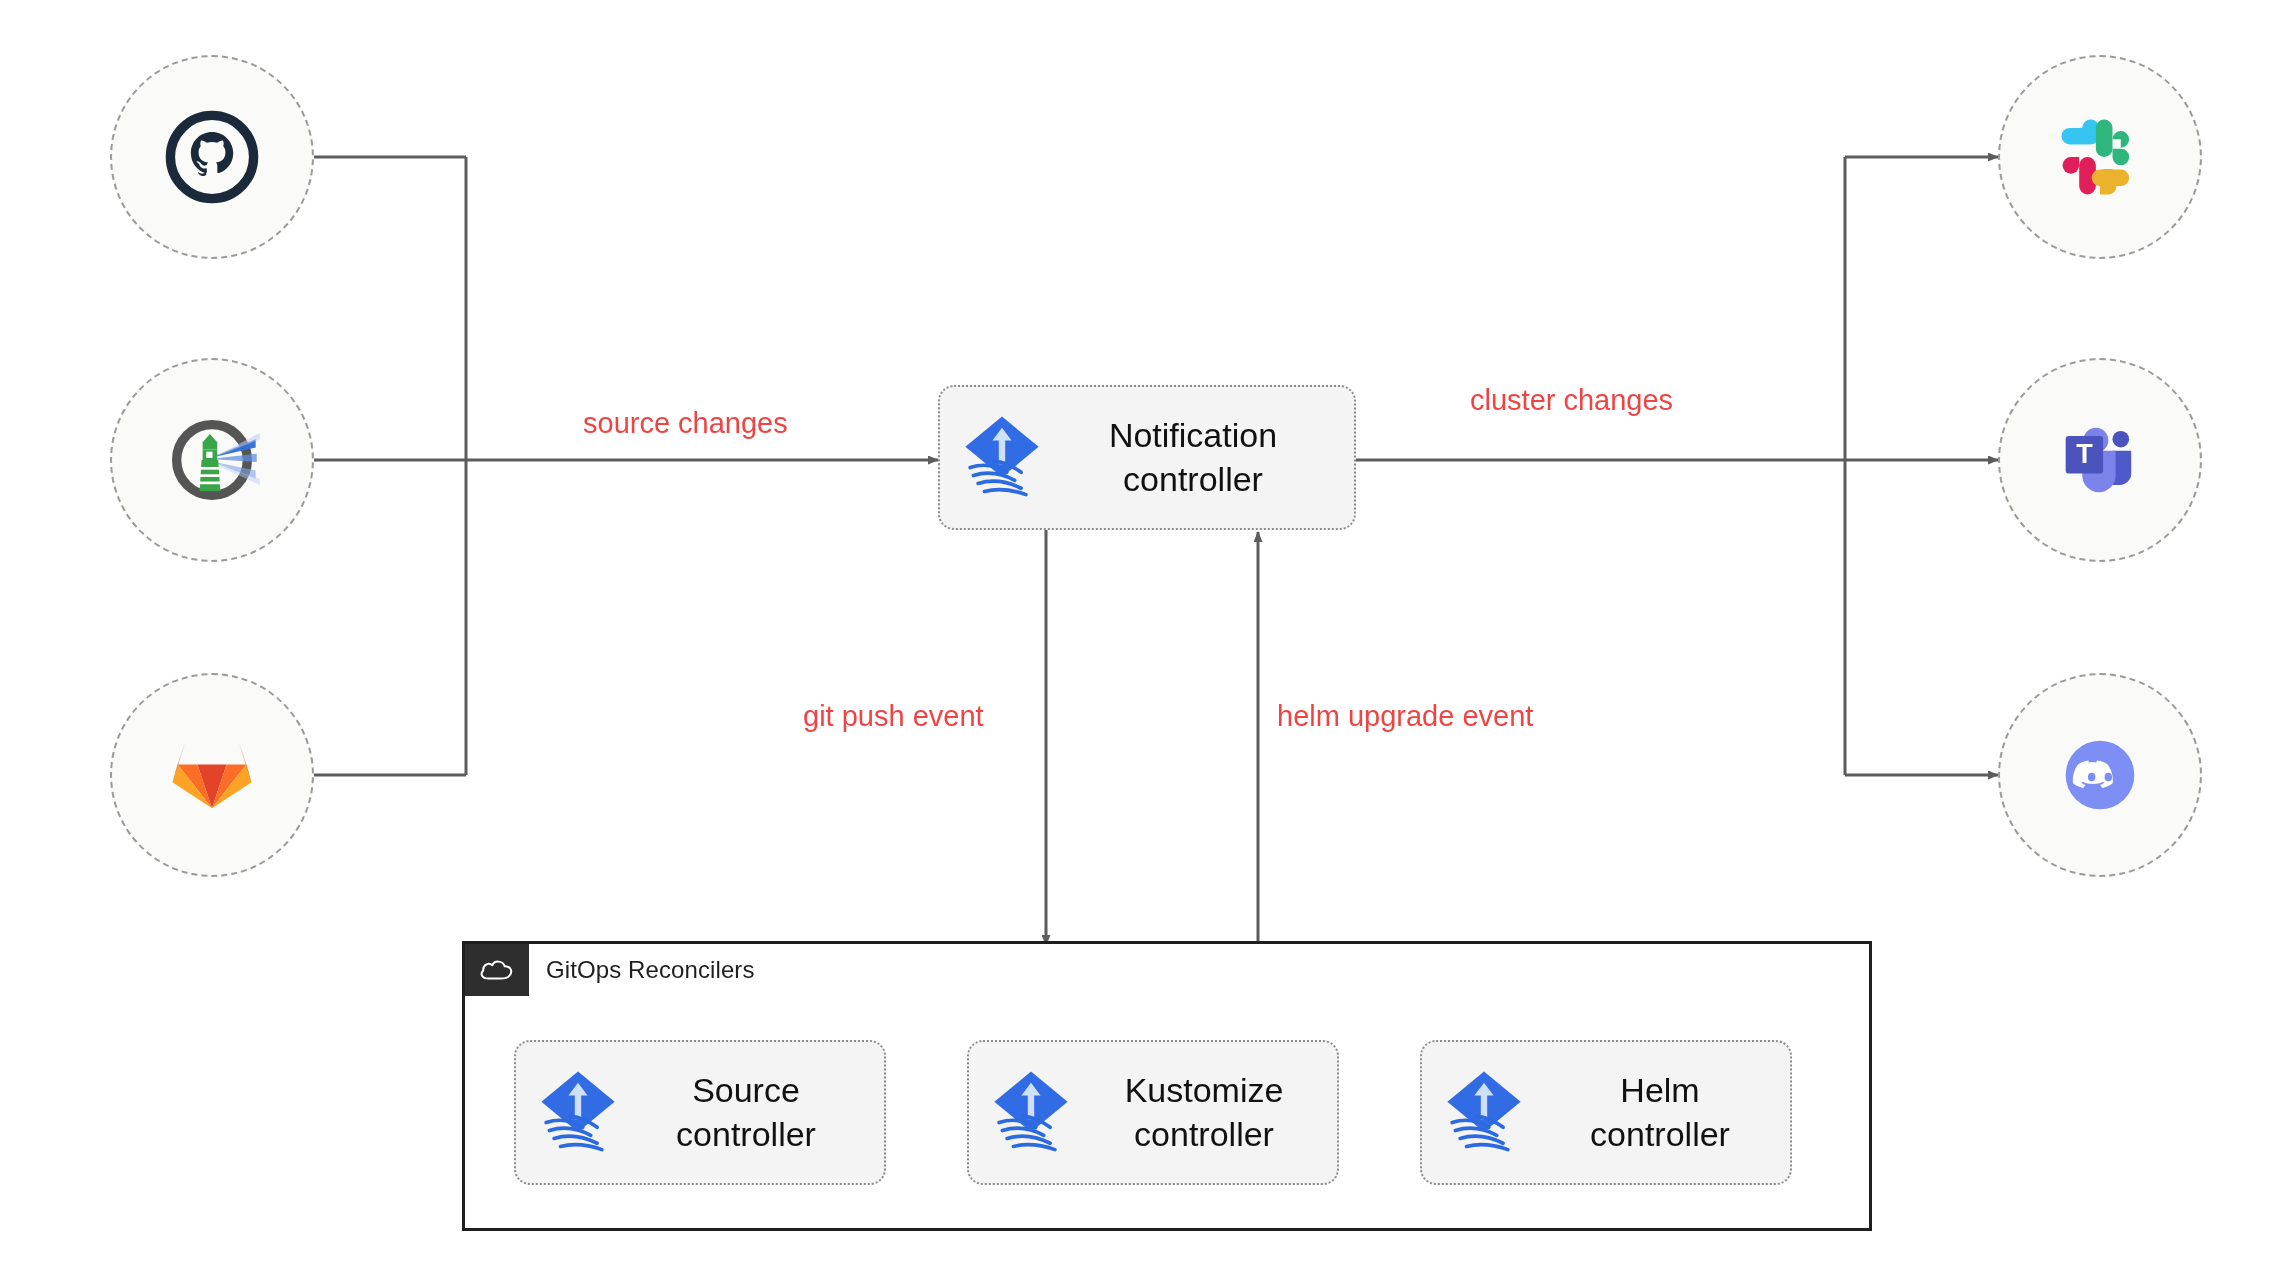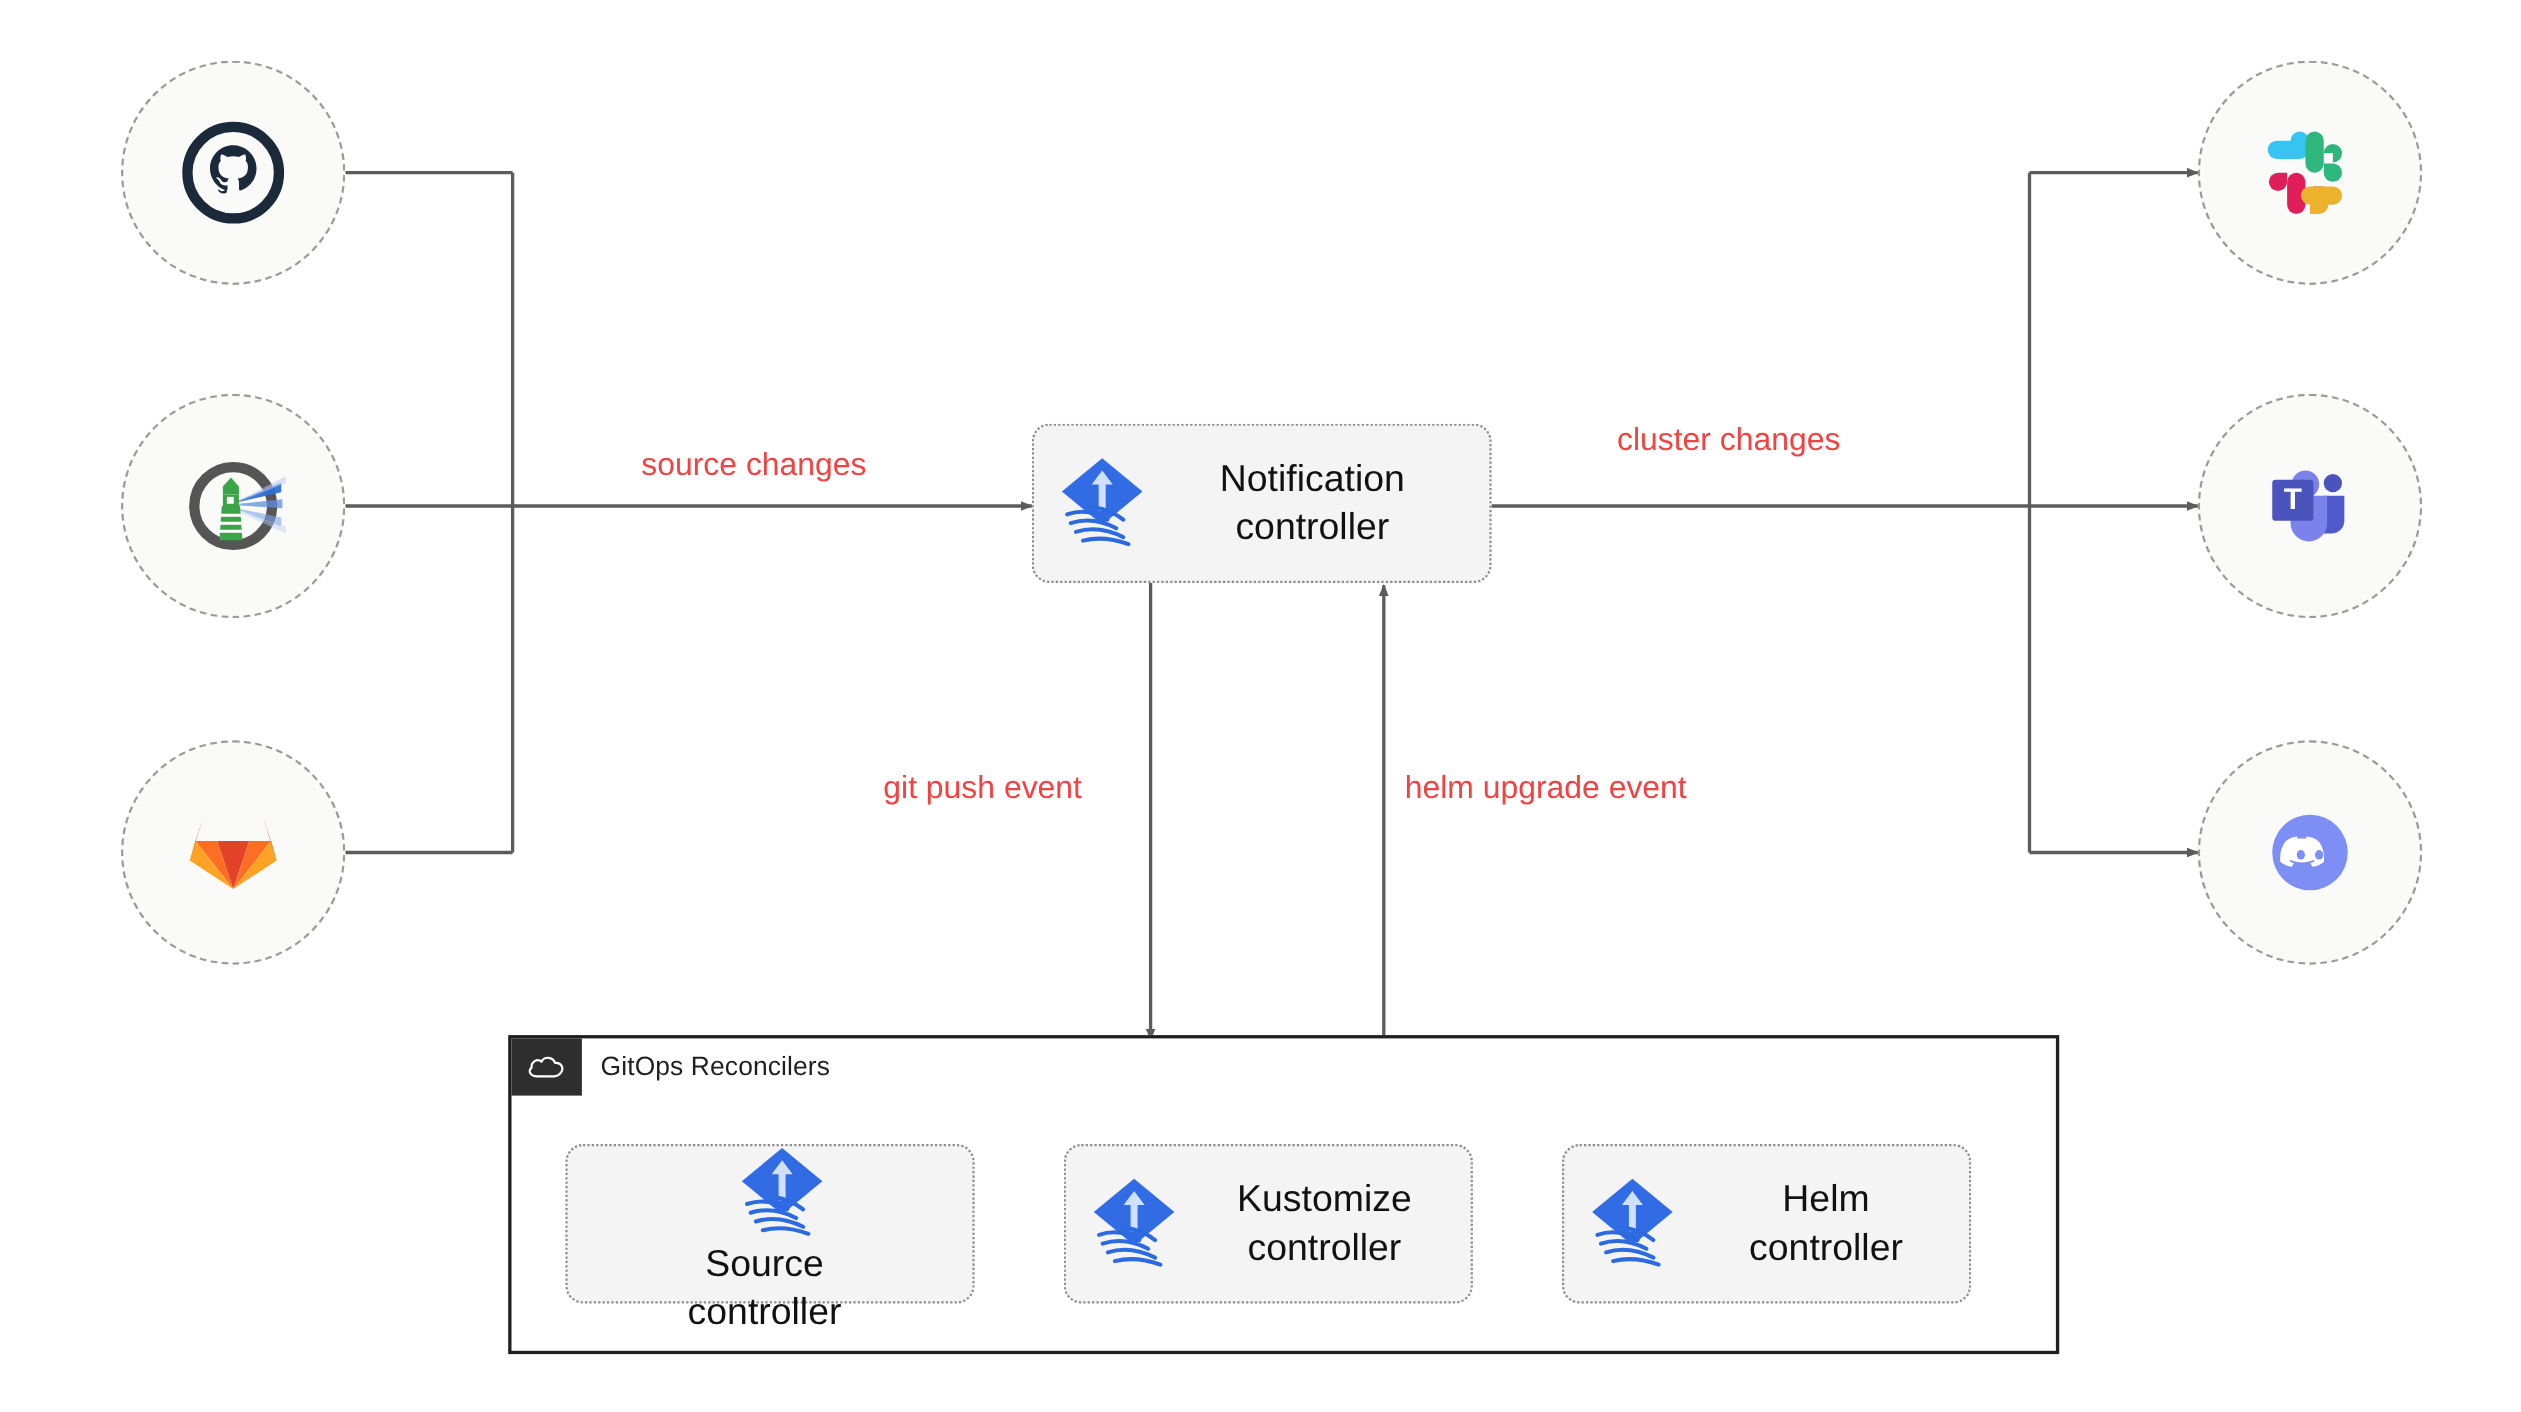--- a/index.html
+++ b/index.html
@@ -248,21 +248,21 @@
   <div id="reconciler-box">
     <div id="reconciler-header">
       <div id="reconciler-badge">
         <svg width="38" height="26" viewBox="0 0 40 26">
           <path d="M11 22 C4 22 2 17 5.5 13.5 C5 8 11 4.5 15 8 C17.5 2.5 26 3 28 9 C34.5 8.5 37 15 33 19 C31 22 27 22 24 22 Z" fill="none" stroke="#ffffff" stroke-width="2.1" stroke-linejoin="round"></path>
         </svg>
       </div>
       <div id="reconciler-title">GitOps Reconcilers</div>
     </div>
 
-    <div class="ctrl-card" style="left:49px; top:96px; width:372px; height:145px;flex-direction:column;">
+    <div class="ctrl-card" style="left:49px; top:96px; width:372px; height:145px;">
       <svg class="flux-logo" viewBox="0 0 100 108">
         <path fill="#326ce5" d="M50 2 L96 40 L50 78 L4 40 Z"></path>
         <path fill="#cfe0fb" d="M50 16 L62 32 L54 32 L54 62 L46 62 L46 32 L38 32 Z"></path>
         <g stroke="#2b6ae0" stroke-width="4.6" fill="none" stroke-linecap="round">
           <path d="M10 66 Q34 58 56 72"></path>
           <path d="M14 76 Q40 68 66 82"></path>
           <path d="M20 86 Q46 78 74 92"></path>
           <path d="M28 96 Q52 90 80 100"></path>
           <path d="M40 58 Q58 60 74 72"></path>
         </g>

